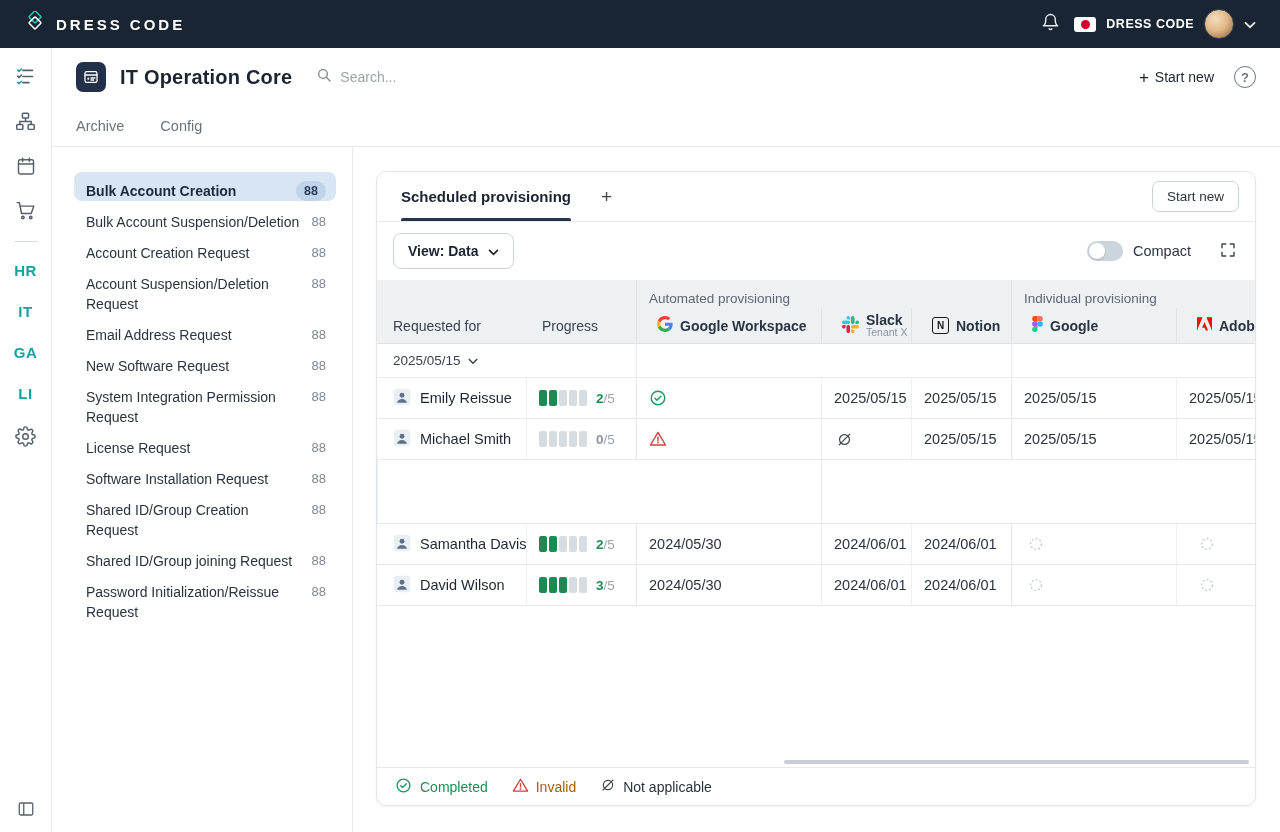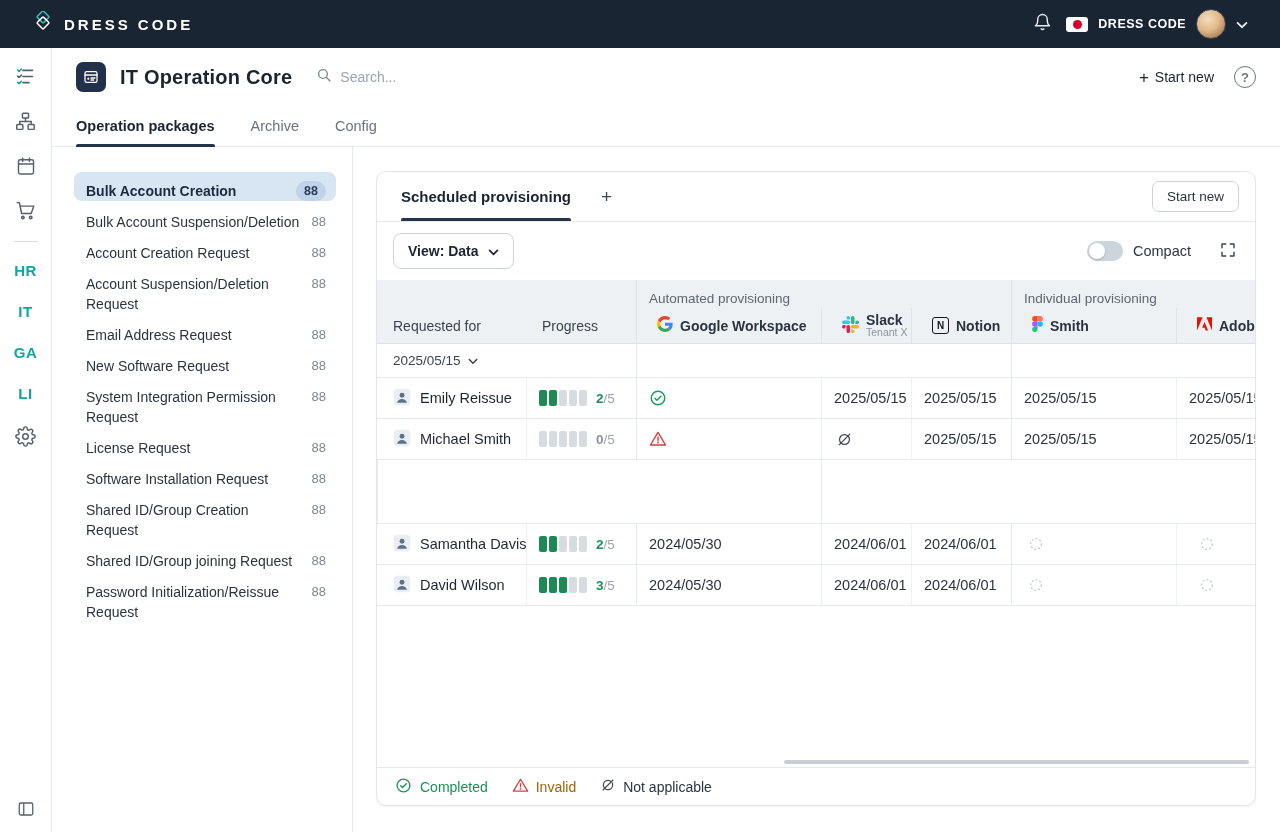--- a/index.html
+++ b/index.html
@@ -1,21 +1,21 @@
 <!DOCTYPE html>
 <html><head>
 <meta charset="utf-8">
 <style>
   * { margin:0; padding:0; box-sizing:border-box; }
   html,body { width:1280px; height:832px; }
   body { font-family:"Liberation Sans","DejaVu Sans",sans-serif; background:#fff; color:#1e2836; overflow:hidden; }
   .app { width:1280px; height:832px; display:flex; flex-direction:column; }
 
   
-  .topbar { height:48px; background:#1a2533; display:flex; align-items:center; padding:0 32px; flex:0 0 auto; }
+  .topbar { height:48px; background:#1a2533; display:flex; align-items:center; padding:0 24px; flex:0 0 auto; }
   .brand { display:flex; align-items:center; gap:10px; }
   .brand-text { color:#fff; font-weight:bold; font-size:15px; letter-spacing:3px; }
   .topbar-right { margin-left:auto; display:flex; align-items:center; gap:14px; }
   .flag { width:22px; height:15px; background:#fff; border-radius:3px; position:relative; }
   .flag::after { content:""; position:absolute; width:9px; height:9px; border-radius:50%; background:#d7002a; left:6.5px; top:3px; }
   .org-label { color:#fff; font-size:12.5px; font-weight:bold; letter-spacing:.5px; }
   .avatar { width:30px; height:30px; border-radius:50%; background:radial-gradient(circle at 38% 32%, #f3ddbd 0%, #e2b98a 45%, #a5764e 85%, #6e4d33 100%); border:1px solid #39485a; }
   .icon-btn { background:none; border:none; cursor:pointer; display:flex; align-items:center; }
 
   
@@ -248,21 +248,20 @@
             <span class="plus-glyph">+</span>
             <span>Start new</span>
           </button>
           <button class="help-circle">
               <span>?</span>
             </button>
         </div>
       </div>
 
       <div class="nav-tabs">
-        <div class="nav-tab active">Operation packages</div>
         <div class="nav-tab">Archive</div>
         <div class="nav-tab">Config</div>
       </div>
 
       <div class="content-row">
 
         <aside class="pkg-panel">
           <div class="pkg-item sel">
             <span class="pkg-label">Bulk Account Creation</span>
             <span class="pkg-count">88</span>
@@ -388,21 +387,21 @@
                 <div class="ch-cell bl">
                   <span>
                     <svg viewBox="0 0 38 57" width="11" height="16">
                         <path fill="#1ABCFE" d="M19 28.5a9.5 9.5 0 1 1 19 0 9.5 9.5 0 0 1-19 0z"></path>
                         <path fill="#0ACF83" d="M0 47.5A9.5 9.5 0 0 1 9.5 38H19v9.5a9.5 9.5 0 1 1-19 0z"></path>
                         <path fill="#FF7262" d="M19 0v19h9.5a9.5 9.5 0 1 0 0-19H19z"></path>
                         <path fill="#F24E1E" d="M0 9.5A9.5 9.5 0 0 0 9.5 19H19V0H9.5A9.5 9.5 0 0 0 0 9.5z"></path>
                         <path fill="#A259FF" d="M0 28.5A9.5 9.5 0 0 0 9.5 38H19V19H9.5A9.5 9.5 0 0 0 0 28.5z"></path>
                       </svg>
                   </span>
-                  <span class="svc-name">Smith</span>
+                  <span class="svc-name">Google</span>
                 </div>
                 <div class="ch-cell bl">
                   <span>
                     <svg viewBox="0 0 24 22" width="15" height="14">
                         <path fill="#EB1000" d="M15.1 0H24v21.3L15.1 0zM8.9 0H0v21.3L8.9 0zM12 7.9l5.7 13.4h-3.7l-1.7-4.2H8.2L12 7.9z"></path>
                       </svg>
                   </span>
                   <span class="svc-name">Adobe</span>
                 </div>
               </div>

